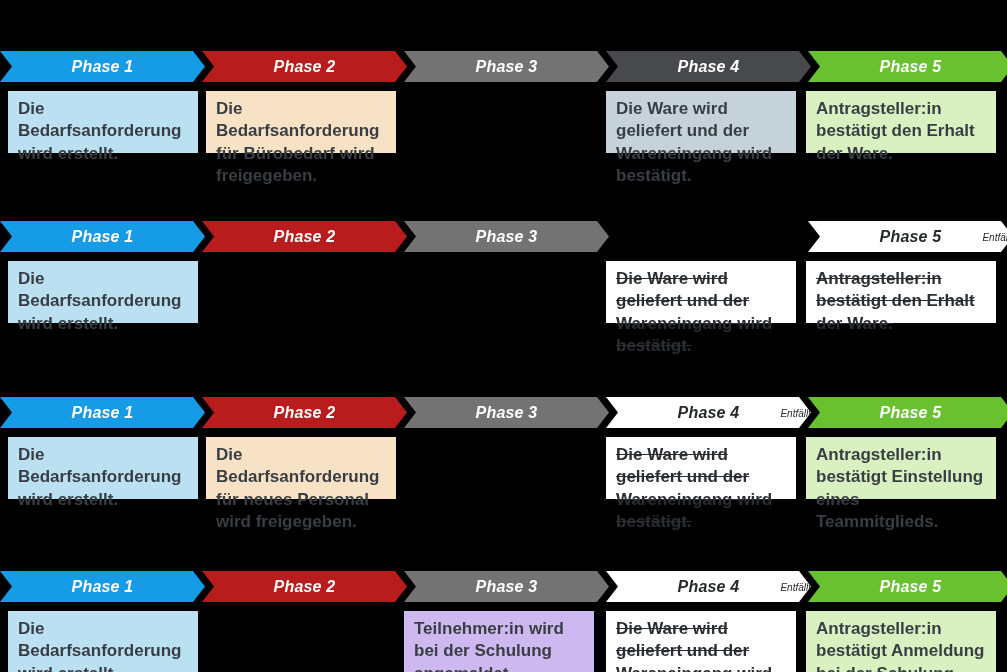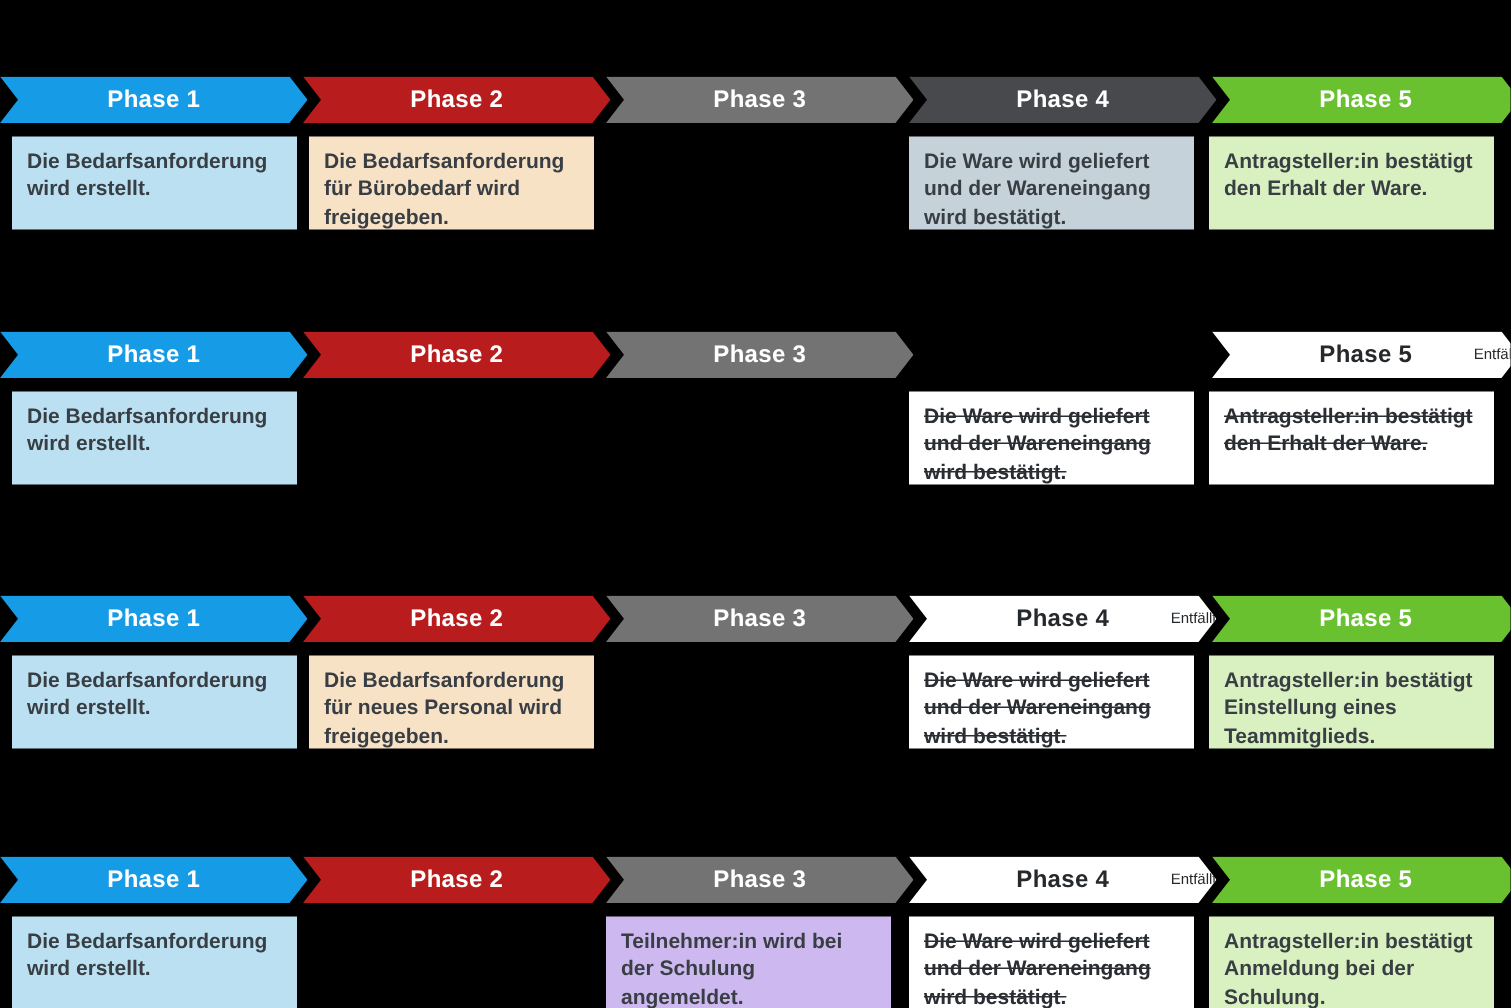--- a/index.html
+++ b/index.html
@@ -7,27 +7,27 @@
     width:1007px;height:672px;background:#000;overflow:hidden;position:relative;
     font-family:"Liberation Sans","DejaVu Sans",sans-serif;
   }
   .row{position:absolute;left:0;width:1007px;height:112px;}
   .r0{top:51px}.r1{top:221px}.r2{top:397px}.r3{top:571px}
 
   .ph-header{
     position:absolute;top:0;width:205px;height:31px;
     display:flex;align-items:center;justify-content:center;
     clip-path:polygon(0 0, calc(100% - 12px) 0, 100% 50%, calc(100% - 12px) 100%, 0 100%, 12px 50%);
-    font-weight:bold;font-size:16px;color:#fff;letter-spacing:.2px;
+    font-weight:bold;font-size:16px;color:#fff;letter-spacing:.2px;font-style:italic;
   }
   .hc0{left:0}.hc1{left:202px}.hc2{left:404px}.hc3{left:606px}.hc4{left:808px}
 
   .ph-body{
     position:absolute;top:40px;width:190px;height:62px;box-sizing:border-box;
-    padding:7px 10px;font-size:14px;line-height:1.32;font-weight:600;color:#383E43;
+    padding:7px 10px;font-size:17px;line-height:1.32;font-weight:600;color:#383E43;
   }
   .bc0{left:8px}.bc1{left:206px}.bc2{left:404px}.bc3{left:606px}.bc4{left:806px}
 
   .v-blue{background:#169BE7}
   .v-orange{background:#b91c1c}
   .v-purple{background:#737373}
   .v-gray{background:#47494C}
   .v-green{background:#69C130}
   .v-white{background:#FFFFFF;color:#26292C;font-weight:600}
 

